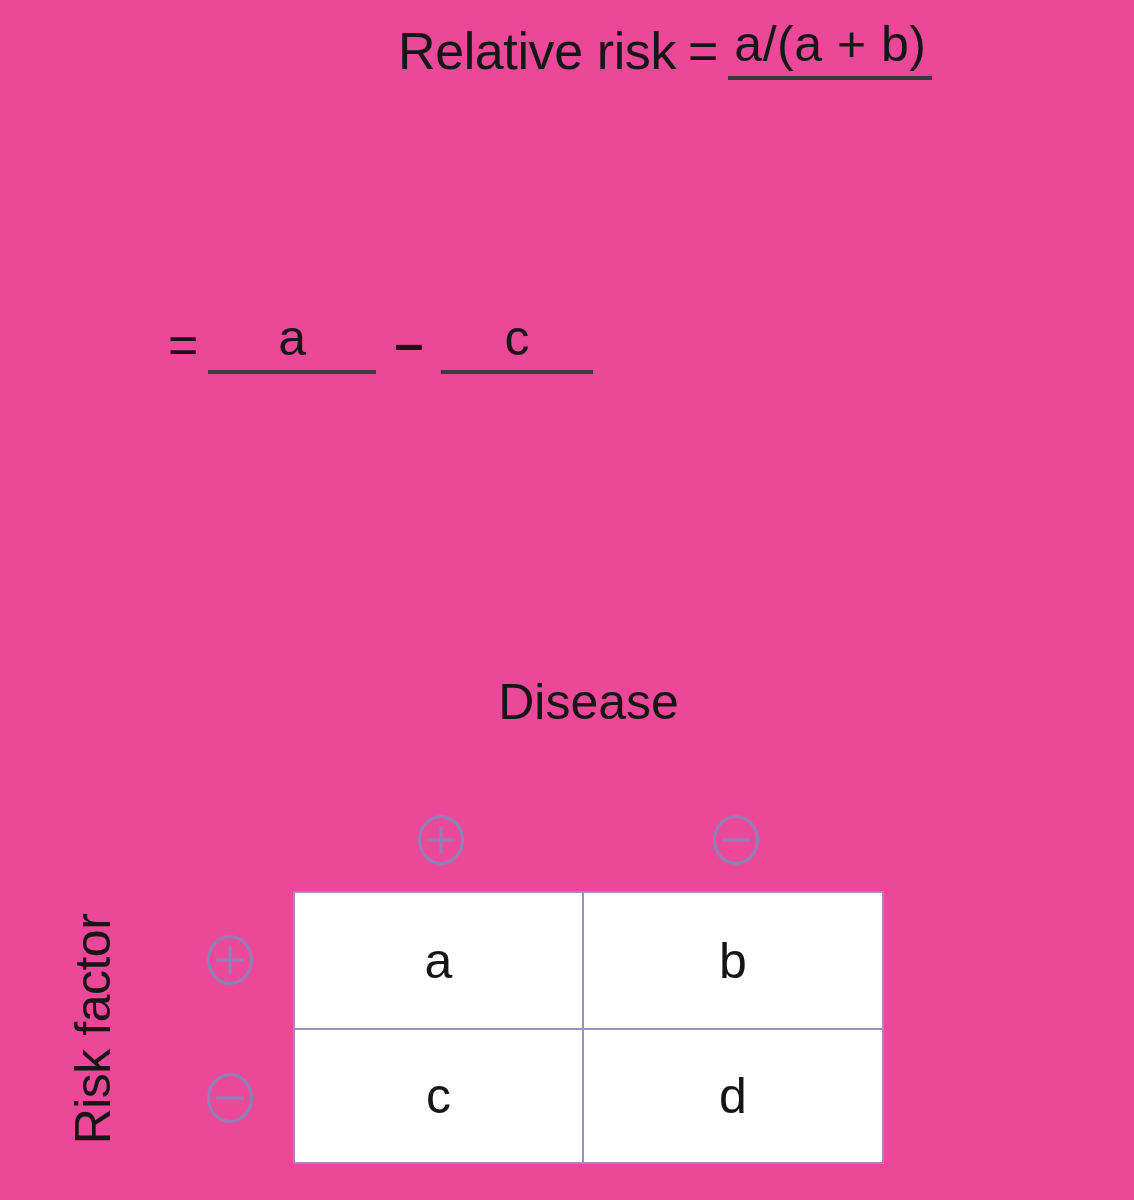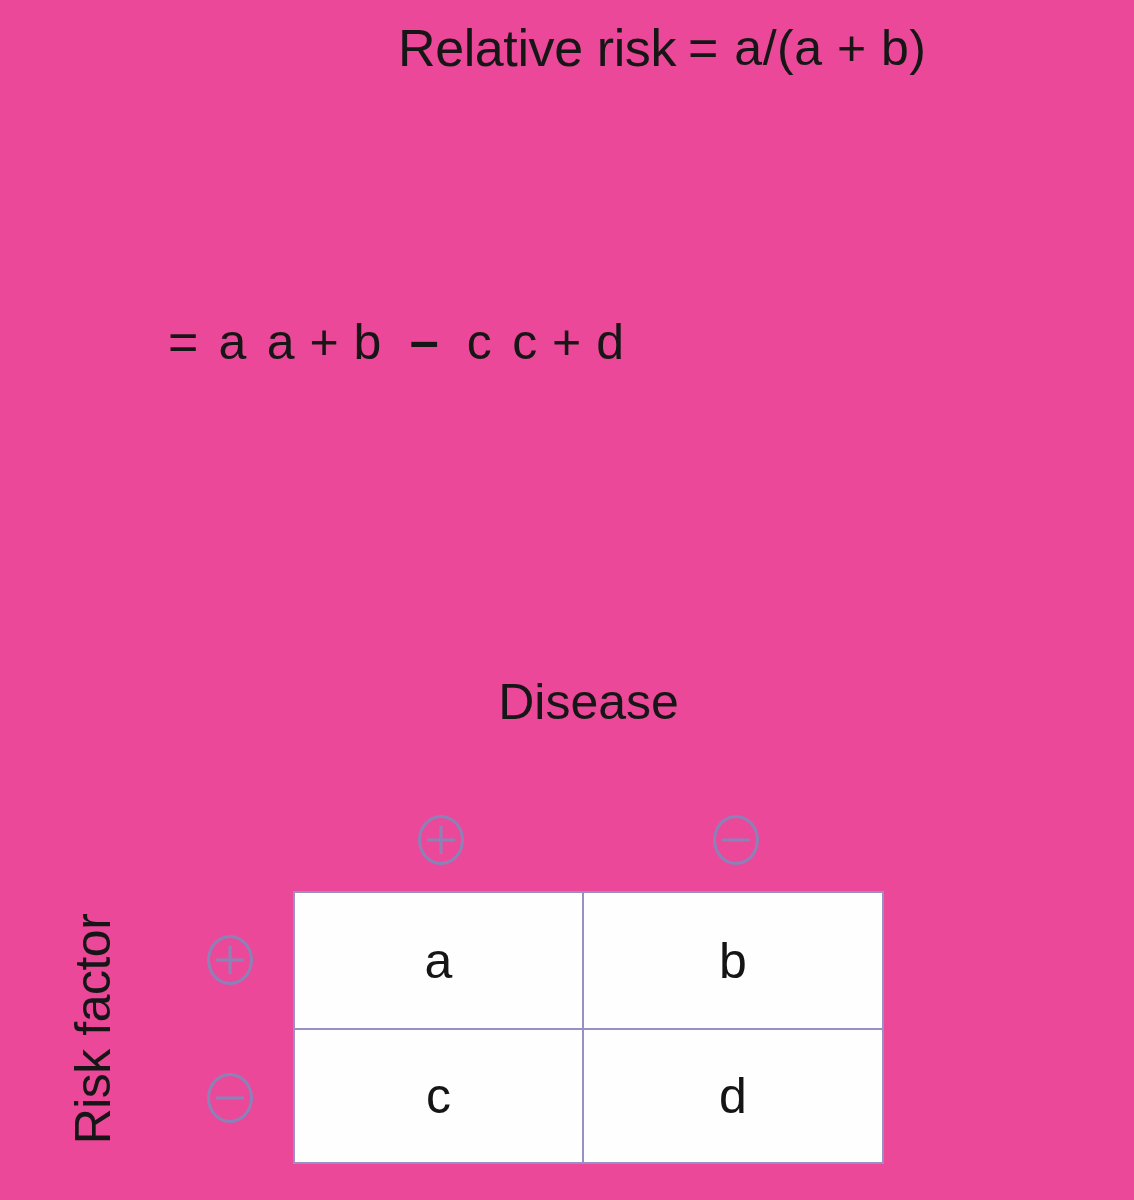--- a/index.html
+++ b/index.html
@@ -38,21 +38,21 @@
     font-size: 52px;
     color: #161616;
     font-weight: 700;
     margin: 0 18px;
     line-height: 1;
     position: relative;
     top: -2px;
   }
   .frac {
     display: inline-flex;
-    flex-direction: row;
+    flex-direction: column;
     align-items: center;
     justify-content: center;
     line-height: 1.04;
   }
   .frac .num,
   .frac .den {
     font-size: 50px;
     color: #161616;
     padding: 0 10px;
     letter-spacing: 0.5px;
@@ -195,27 +195,25 @@
       <span class="num">a/(a + b)</span>
       <span class="bar"></span>
     </span>
   </div>
 
   <div class="mathrow" id="formula-attributable-risk">
     <span class="meq">=</span>
     <span class="frac f1">
       <span class="num">a</span>
       <span class="bar"></span>
-      <span class="den">a + b</span>
     </span>
     <span class="mminus">–</span>
     <span class="frac f2">
       <span class="num">c</span>
       <span class="bar"></span>
-      <span class="den">c + d</span>
     </span>
   </div>
 
   <div id="table-block">
 
     <div id="disease-title">Disease</div>
 
     <div class="col-head" id="col-head-pos">
       <span class="sign plus"></span>
     </div>

